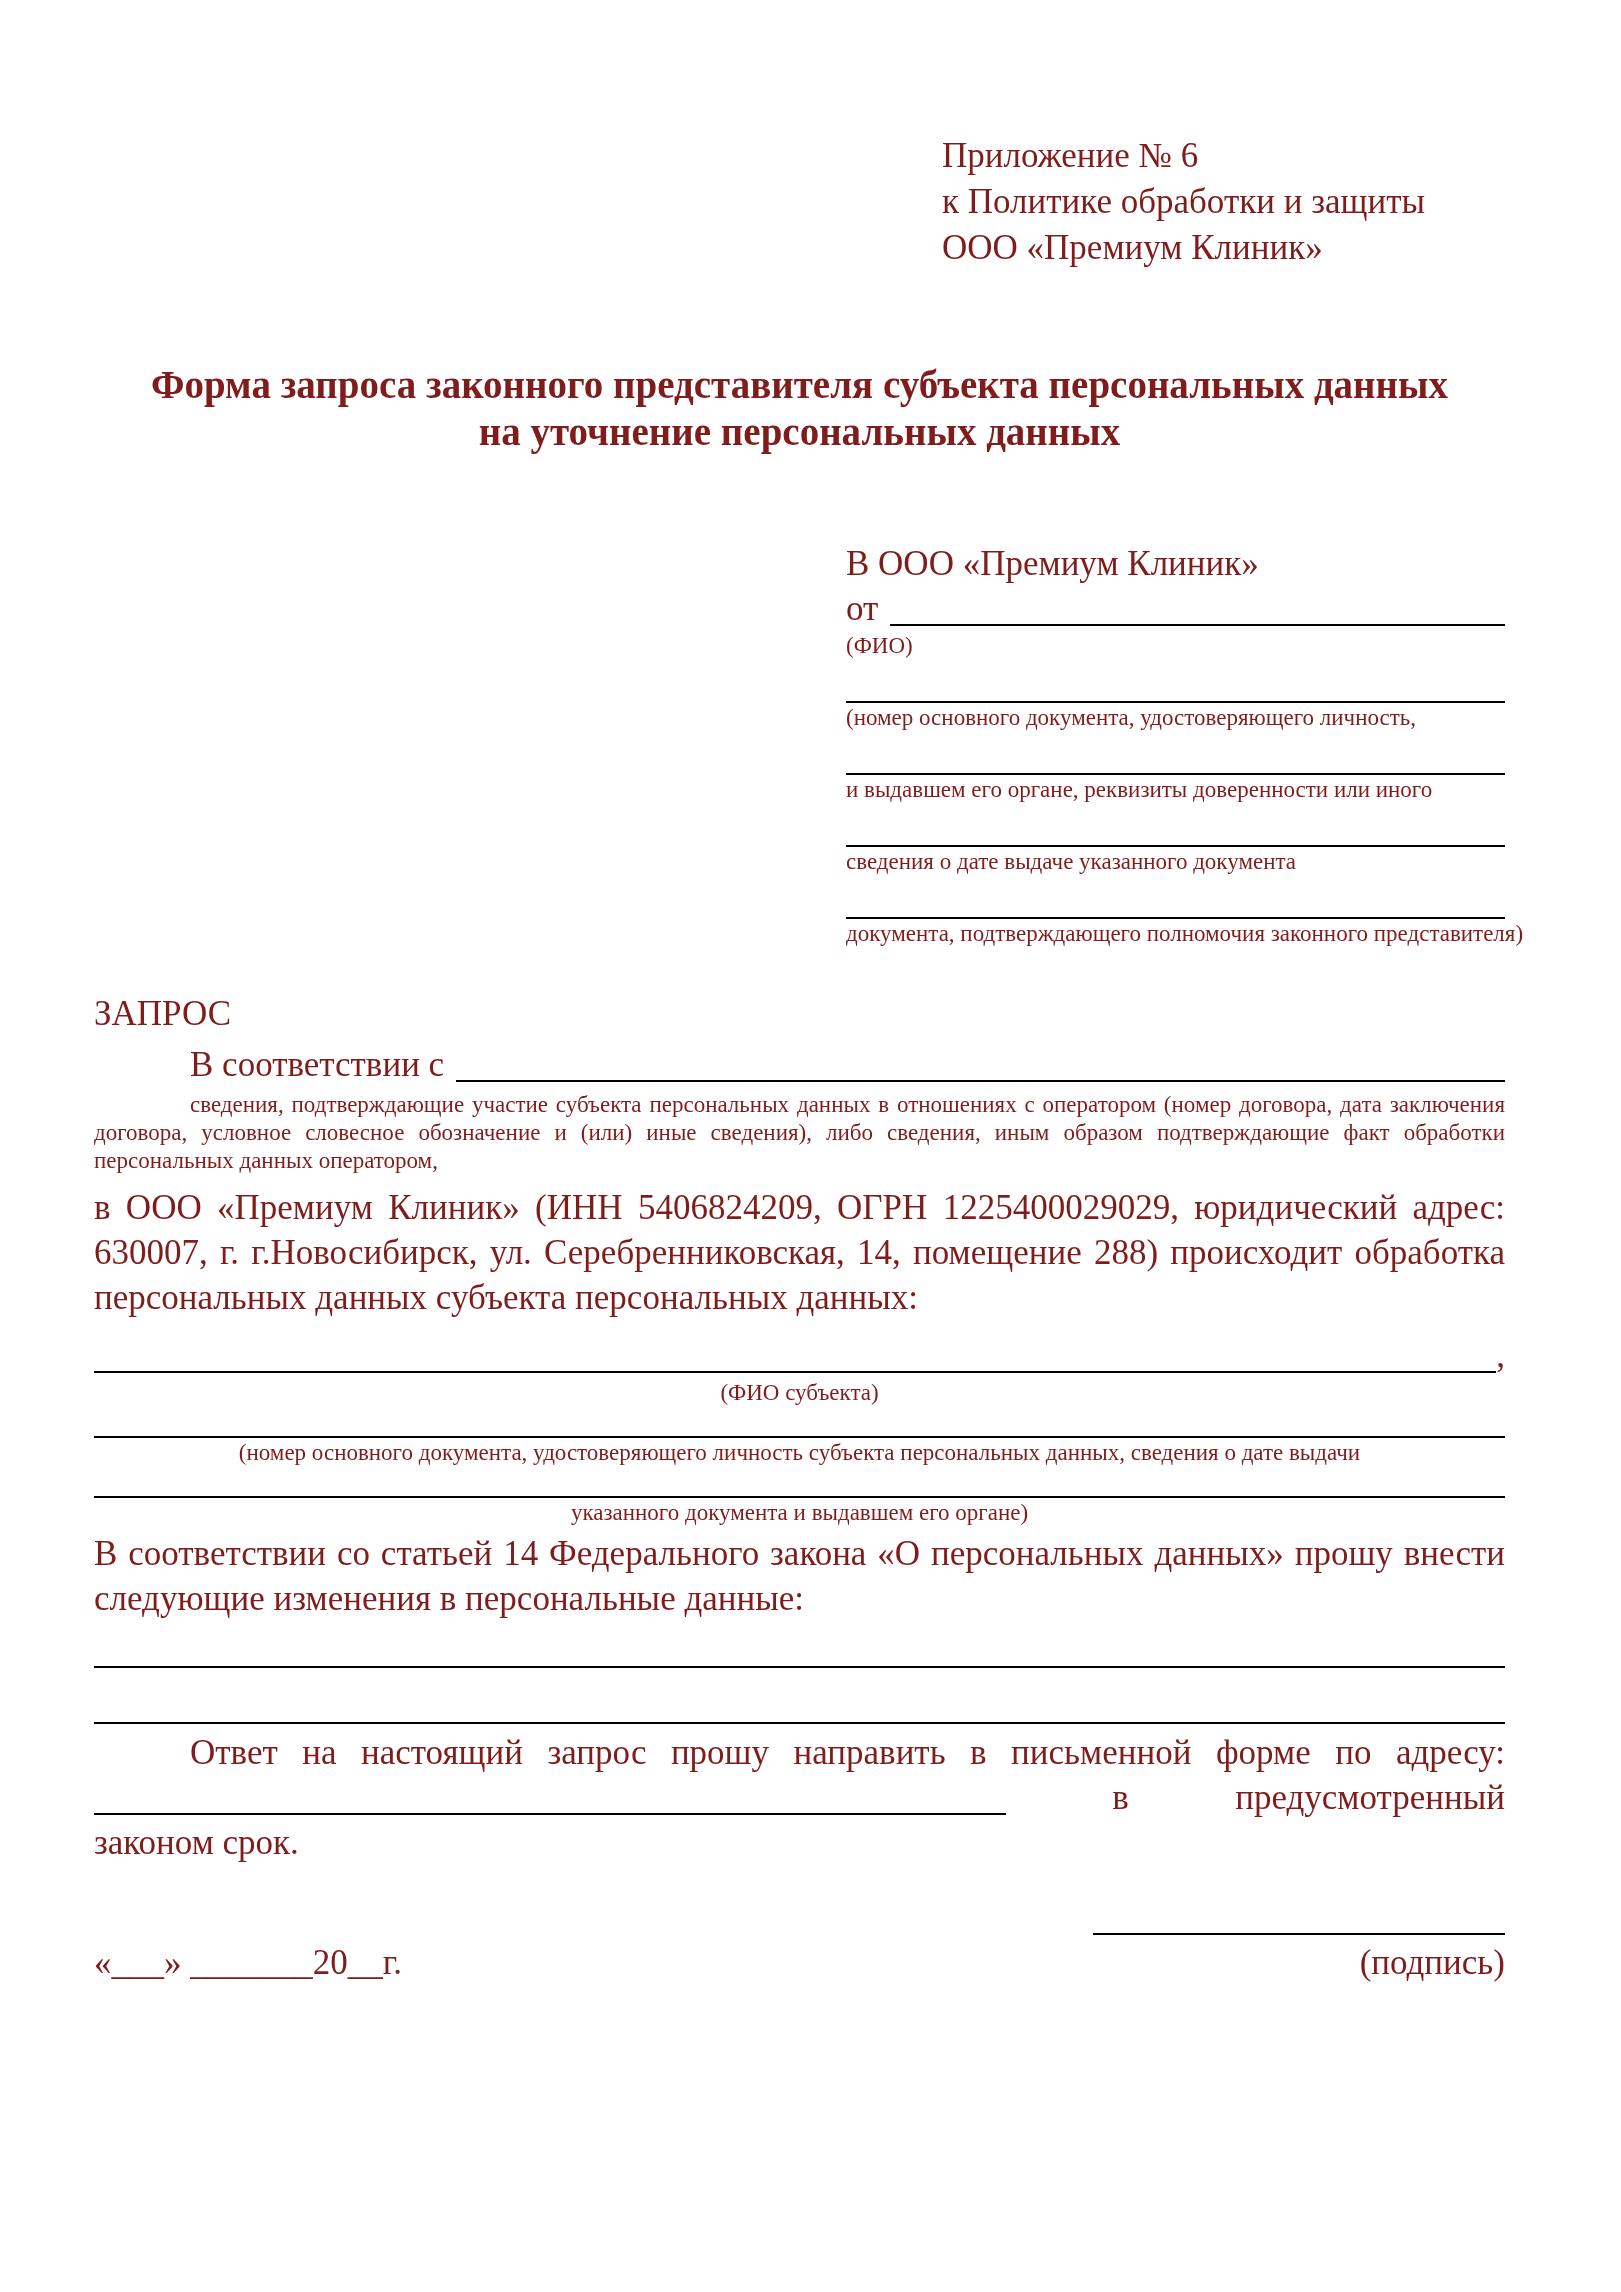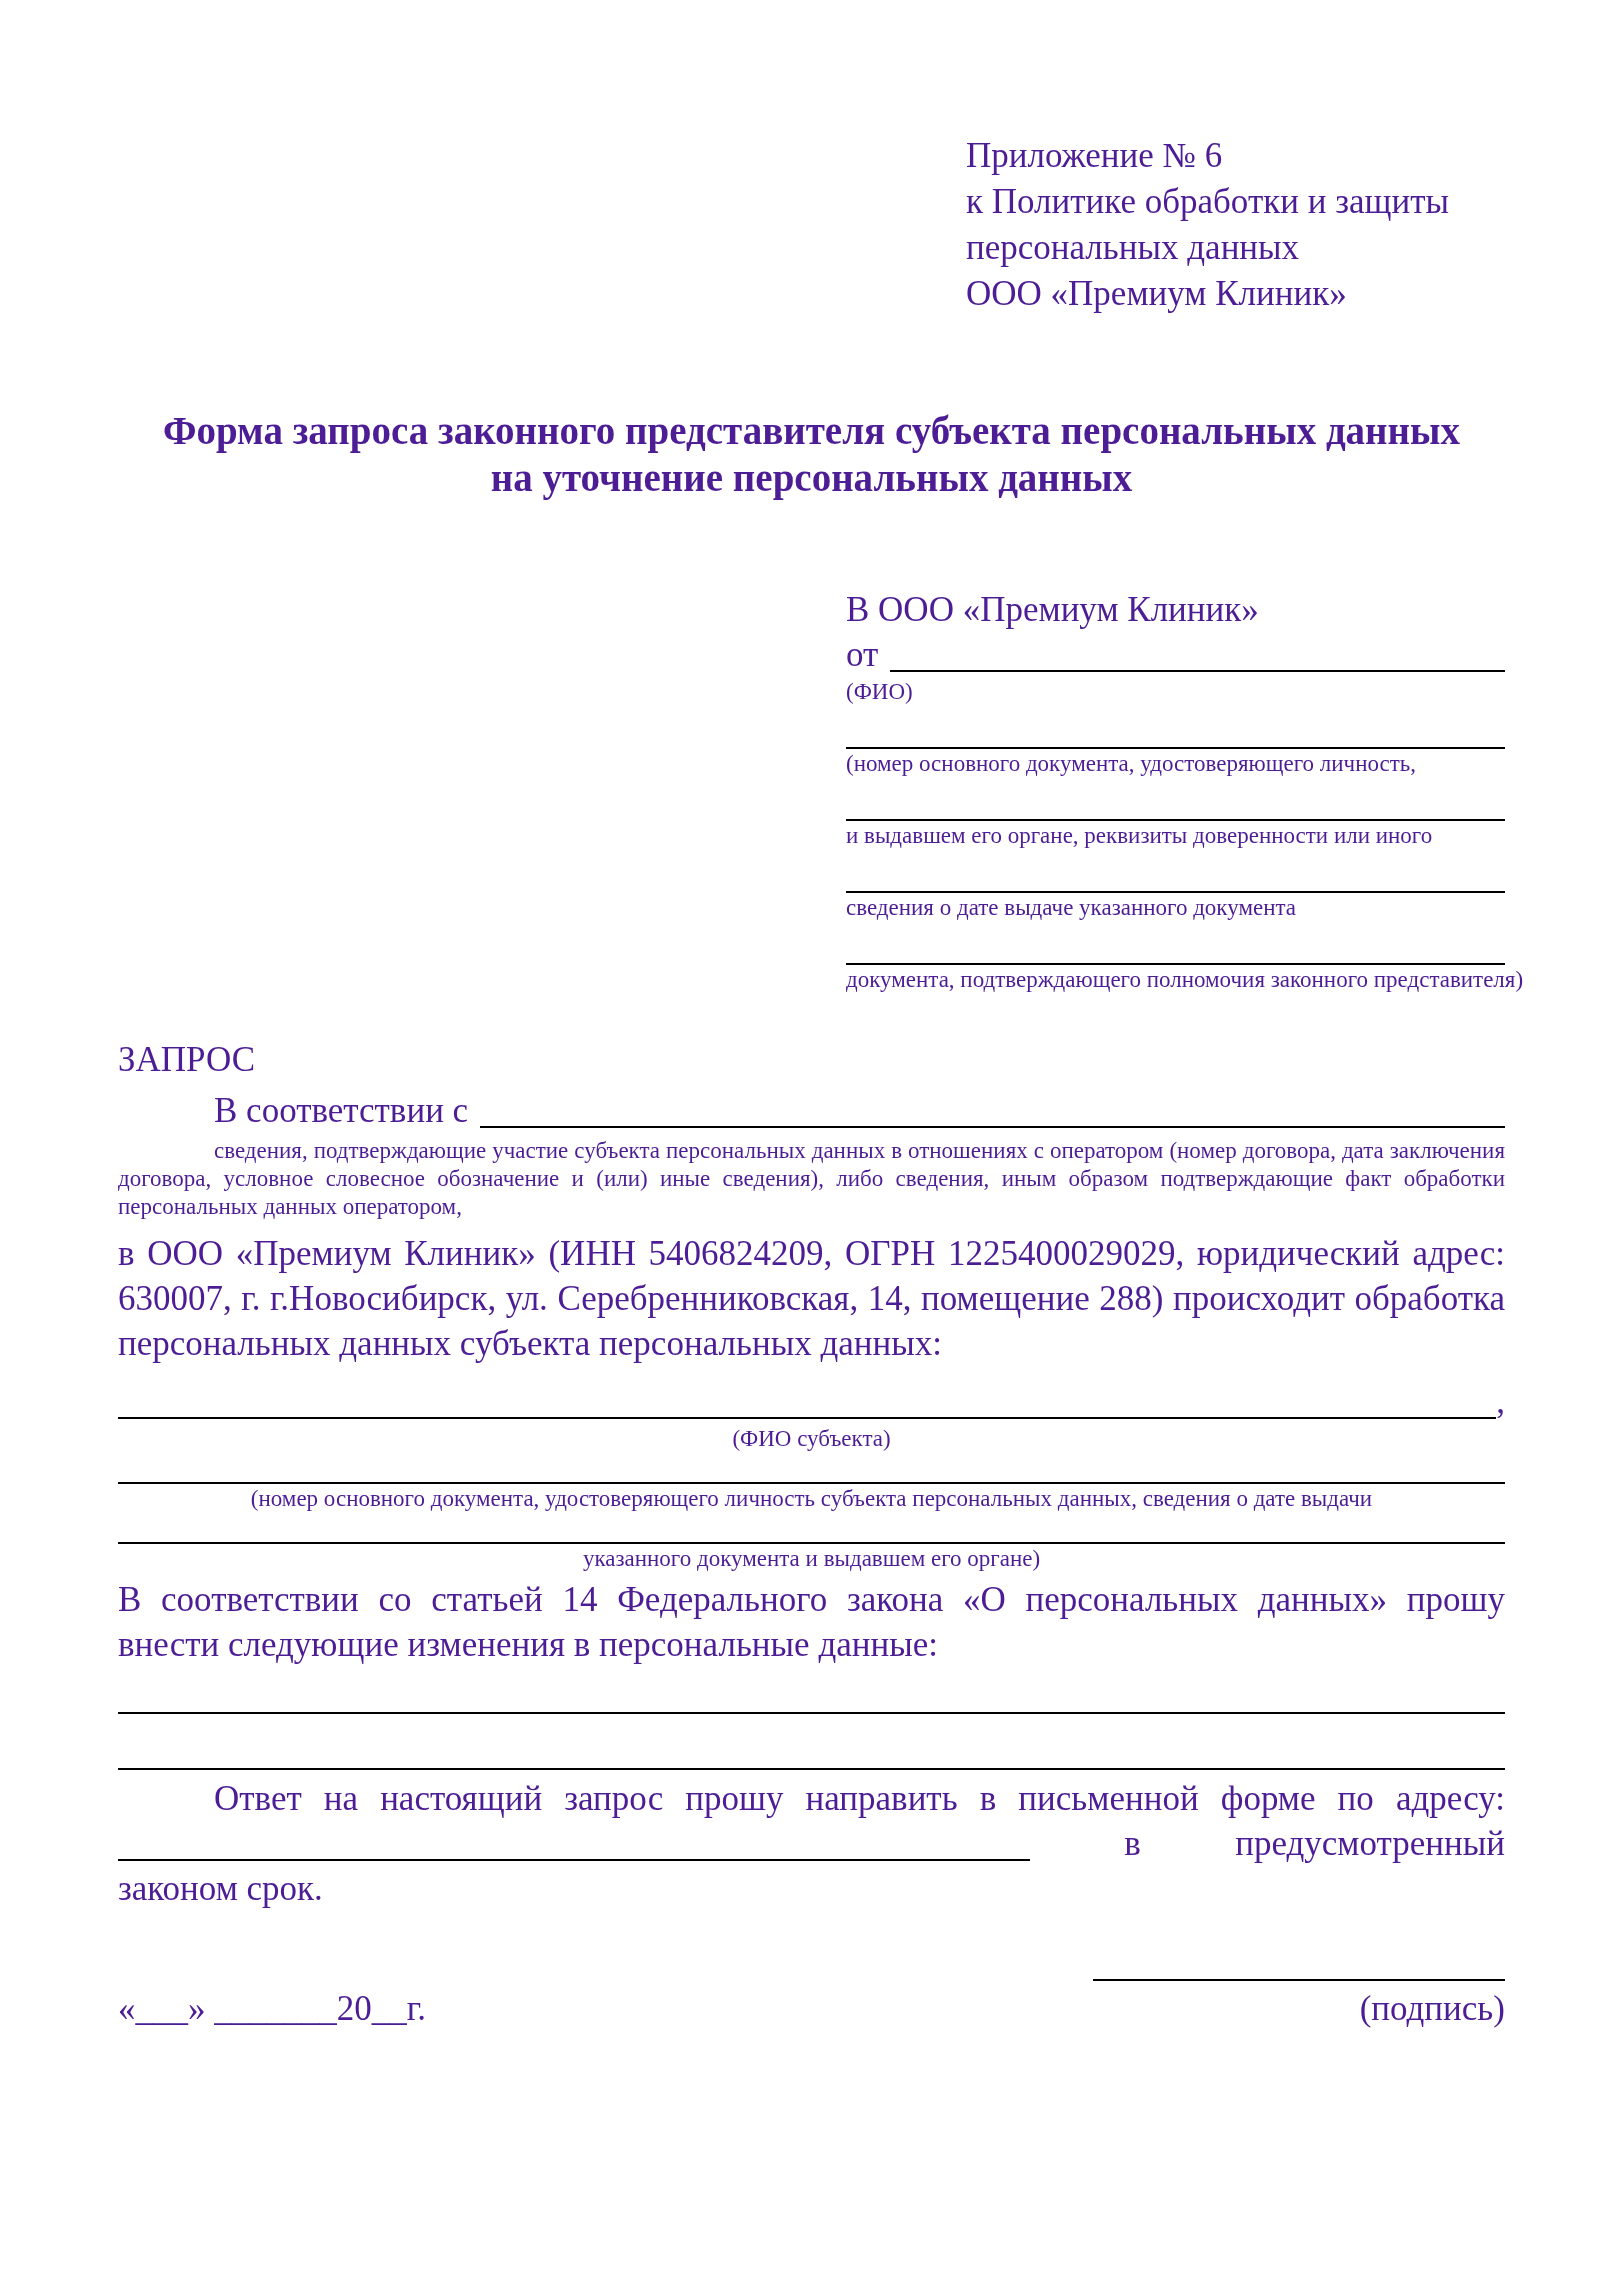--- a/index.html
+++ b/index.html
@@ -6,22 +6,22 @@
     margin: 0;
     padding: 0;
     background: #ffffff;
   }
   .page {
     position: relative;
     width: 1621px;
     height: 2293px;
     box-sizing: border-box;
     background: #ffffff;
-    color: #4c1d95;
-    padding: 133px 116px 59px 118px;
+    color: #7f1d1d;
+    padding: 133px 116px 59px 94px;
     font-family: "Liberation Serif", "DejaVu Serif", serif;
     font-size: 35px;
     line-height: 45px;
     overflow: hidden;
   }
 
   
   .appendix {
     margin-left: 848px;
     line-height: 46px;
@@ -121,21 +121,20 @@
   }
 </style>
 </head>
 <body>
 
 <div class="page">
 
   <div class="appendix">
     <div>Приложение № 6</div>
     <div>к Политике обработки и защиты</div>
-    <div>персональных данных</div>
     <div>ООО «Премиум Клиник»</div>
   </div>
 
   <h1 class="title">
     <span>Форма запроса законного представителя субъекта персональных данных</span><br>
     <span>на уточнение персональных данных</span>
   </h1>
 
   <div class="addressee">
     <div>В ООО «Премиум Клиник»</div>

